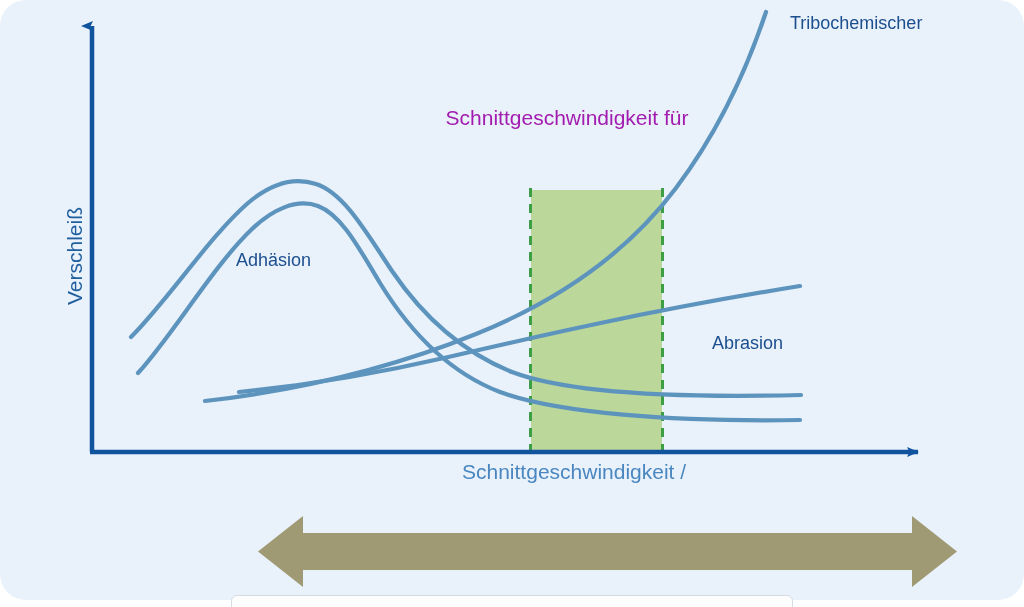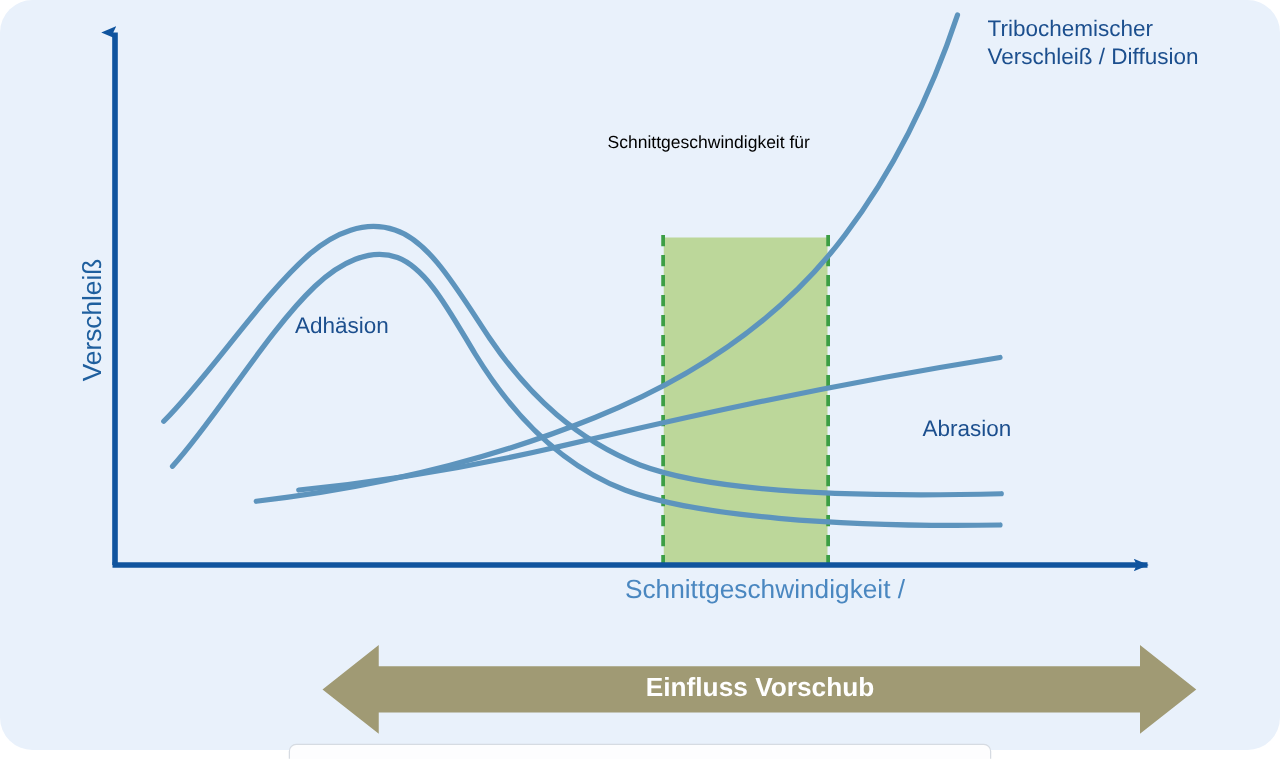--- a/index.html
+++ b/index.html
@@ -43,29 +43,29 @@
   }
   .lbl-axis-y {
     color: #1f5f9e;
     font-size: 21px;
     transform-origin: 0 0;
     transform: rotate(-90deg);
   }
   .lbl-axis-x {
     color: #4a87c0;
     font-size: 21px;
-    text-align: center;
+    text-align: left;
   }
   .lbl-curve {
     color: #1c4f8e;
     font-size: 18px;
   }
   .lbl-green {
-    color: #000000;
-    font-size: 14px;
+    color: #a21caf;
+    font-size: 21px;
     text-align: center;
   }
   .lbl-arrow {
     color: #ffffff;
     font-size: 21px;
     font-weight: bold;
     text-align: center;
     width: 100%;
   }
   .arrow-band {
@@ -128,27 +128,22 @@
 
     <path d="M258,551.5 L303,516 L303,533 L912,533 L912,516 L957,551.5 L912,587 L912,570 L303,570 L303,587 Z" fill="#a09a74"></path>
   </svg>
 
   <div class="lbl lbl-axis-y" style="left:62px; top:305px;">Verschleiß</div>
 
   <div class="lbl lbl-axis-x" style="left:462px; top:459px; width:300px;"><span>Schnittgeschwindigkeit /</span><br></div>
 
   <div class="lbl lbl-curve" style="left:236px; top:250px;">Adhäsion</div>
 
-  <div class="lbl lbl-curve" style="left:738px; top:333px;">Abrasion</div>
+  <div class="lbl lbl-curve" style="left:712px; top:333px;">Abrasion</div>
 
-  <div class="lbl lbl-curve" style="left:790px; top:13px;"><span>Tribochemischer</span><br><span>Verschleiß / Diffusion</span></div>
+  <div class="lbl lbl-curve" style="left:790px; top:13px;"><span>Tribochemischer</span><br></div>
 
   <div class="lbl lbl-green" style="left:404px; top:105px; width:326px;"><span>Schnittgeschwindigkeit für</span><br></div>
 
-  <div class="arrow-band">
-    <div class="txtwrap">
-      <div class="lbl-arrow">Einfluss Vorschub</div>
-    </div>
-  </div>
 
   <div class="bottom-box"></div>
 
 </div>
 
 </body></html>

